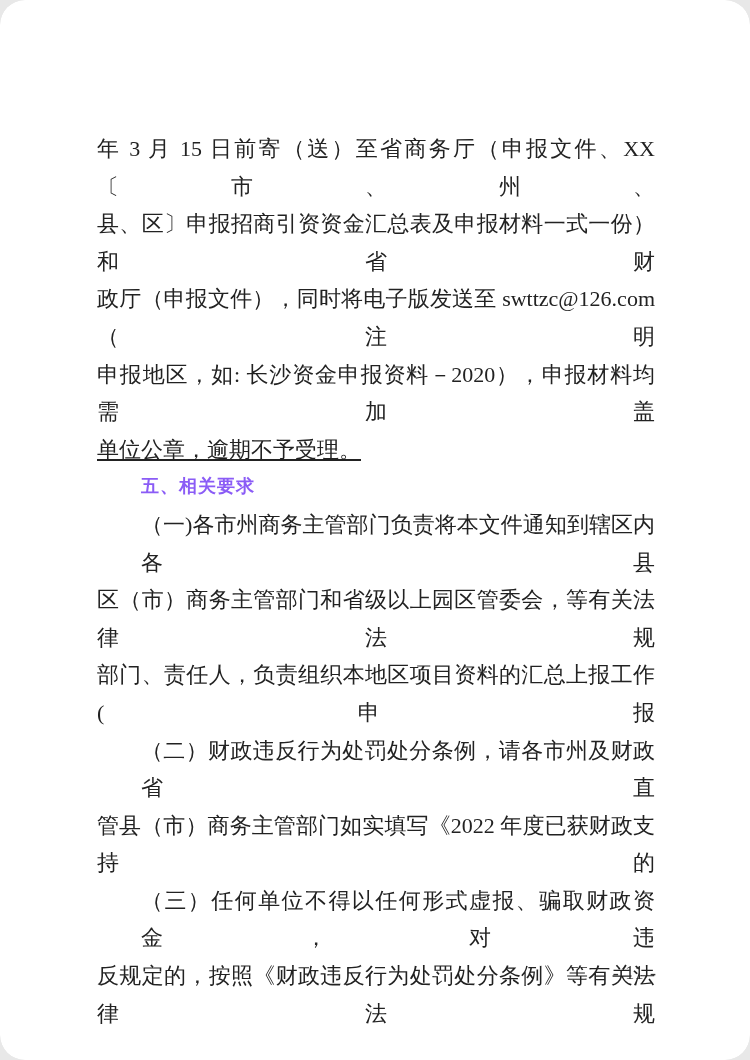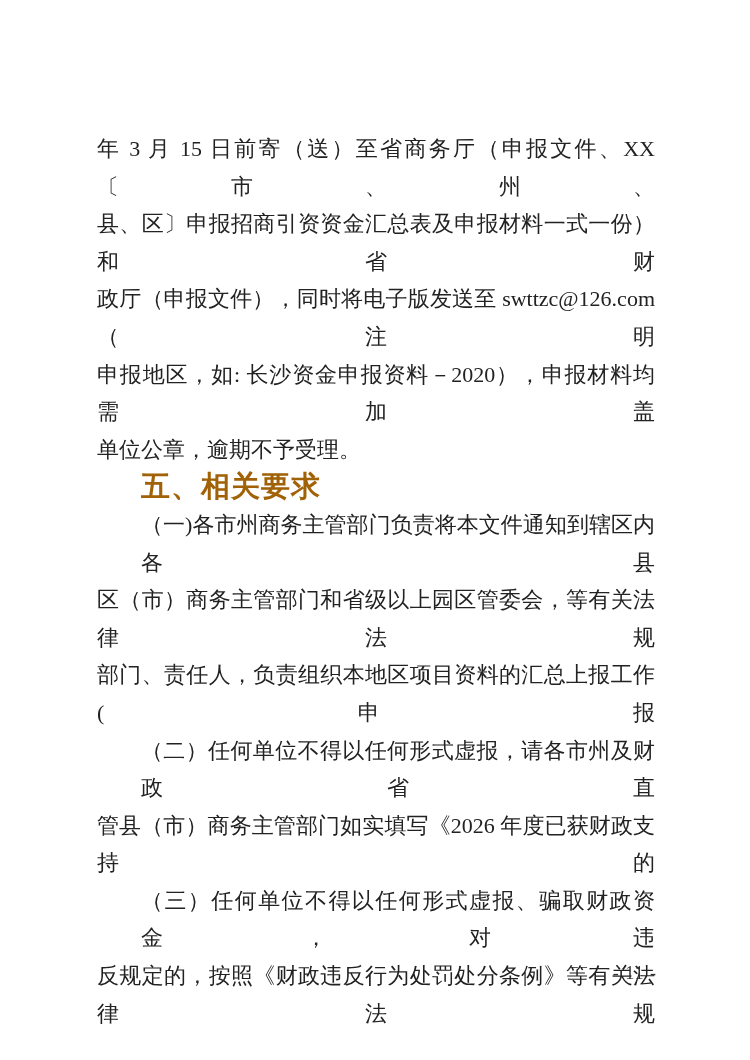--- a/index.html
+++ b/index.html
@@ -1,15 +1,15 @@
 <!DOCTYPE html>
 <html><head>
 <meta charset="utf-8">
 <style>
-  * { margin: 0; padding: 0; box-sizing: border-box; }
+  * { margin: 0; padding: 0; box-sizing: border-box; border-radius: 25px; }
   html, body {
     width: 750px;
     background: #e8e8e8;
     font-family: "Liberation Serif", "DejaVu Serif", serif;
   }
   .page {
     position: relative;
     width: 750px;
     height: 1060px;
     background: #ffffff;
@@ -32,28 +32,28 @@
   
   .j {
     white-space: normal;
     text-align: justify;
     text-align-last: justify;
     text-justify: inter-character;
   }
   
   .ind { padding-left: 44px; }
   
-  .last { text-align: right; text-align-last: left; }
+  .last { text-align: right; text-align-last: left; text-decoration: underline; }
   
   .spread { letter-spacing: 2px; }
   .heading {
     font-family: Liberation Sans, sans-serif;
     font-weight: 700;
-    font-size: 29px;
-    color: #a16207;
+    font-size: 18px;
+    color: #8b5cf6;
     letter-spacing: 1px;
   }
   .page-number {
     position: absolute;
     top: 963px;
     right: 93px;
     font-size: 18px;
     color: #333333;
     font-family: "Liberation Serif", "DejaVu Serif", serif;
     letter-spacing: 1px;
@@ -75,22 +75,22 @@
 
     <div class="ln ind heading">五、相关要求</div>
 
     <div>
       <div class="ln j ind">（一)各市州商务主管部门负责将本文件通知到辖区内各县</div>
       <div class="ln j">区（市）商务主管部门和省级以上园区管委会，等有关法律法规</div>
       <div class="ln j">部门、责任人，负责组织本地区项目资料的汇总上报工作(申报</div>
     </div>
 
     <div>
-      <div class="ln j ind">（二）任何单位不得以任何形式虚报，请各市州及财政省直</div>
-      <div class="ln j">管县（市）商务主管部门如实填写《2026 年度已获财政支持的</div>
+      <div class="ln j ind">（二）财政违反行为处罚处分条例，请各市州及财政省直</div>
+      <div class="ln j">管县（市）商务主管部门如实填写《2022 年度已获财政支持的</div>
     </div>
 
     <div>
       <div class="ln j ind">（三）任何单位不得以任何形式虚报、骗取财政资金，对违</div>
       <div class="ln j">反规定的，按照《财政违反行为处罚处分条例》等有关法律法规</div>
 
     </div>
 
   </div>
 

